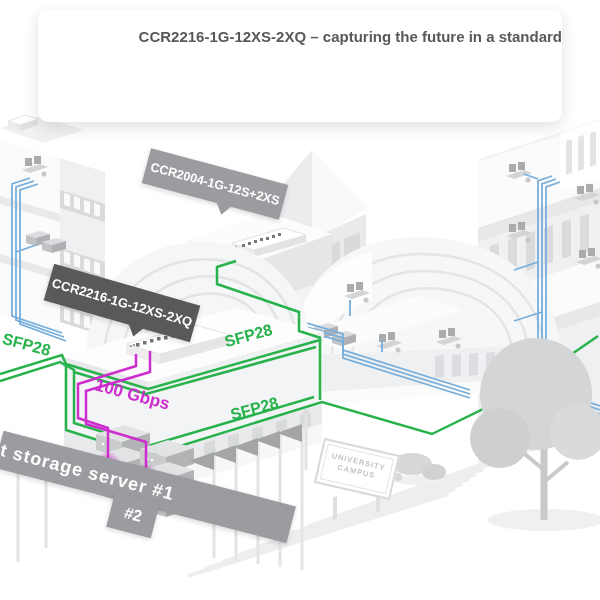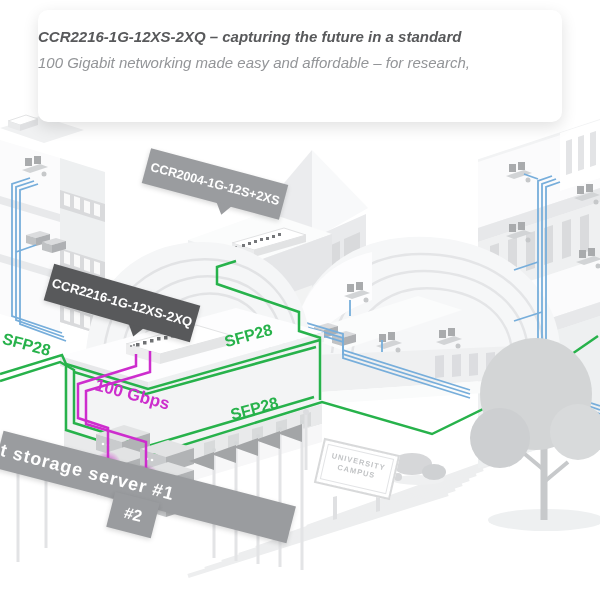--- a/index.html
+++ b/index.html
@@ -1,21 +1,21 @@
 <!DOCTYPE html>
 <html><head>
 <meta charset="utf-8">
 <style>
   html,body{margin:0;padding:0;background:#fff;}
   #stage{position:relative;width:600px;height:600px;overflow:hidden;background:#fff;
          font-family:"Liberation Sans",sans-serif;}
   #scene{position:absolute;left:0;top:0;z-index:1;}
   
   #card{position:absolute;left:38px;top:10px;width:524px;height:112px;background:#fff;
-        border-radius:10px;box-shadow:0 5px 16px rgba(0,0,0,.12);text-align:left;z-index:3;font-style:italic;}
+        border-radius:10px;box-shadow:0 5px 16px rgba(0,0,0,.12);text-align:right;z-index:3;}
   .card-title{font-size:15px;font-weight:bold;color:#58595b;line-height:19px;}
   .card-title.first{margin-top:17px;}
   .card-sub{font-size:15px;color:#939598;line-height:20px;}
   .card-sub.first{margin-top:7px;}
   
   .lbl{position:absolute;font-weight:bold;white-space:nowrap;z-index:2;}
   .banner{position:absolute;color:#fff;font-weight:bold;text-align:center;z-index:2;
           box-shadow:0 2px 5px rgba(0,0,0,.15);}
   .banner.ptr::after{content:"";position:absolute;bottom:-10px;
           border-left:8px solid transparent;border-right:8px solid transparent;
@@ -348,21 +348,20 @@
     <path d="M544,470 L520,450" stroke="#c7c9cb" stroke-width="4" fill="none"></path>
     <path d="M544,482 L568,462" stroke="#c7c9cb" stroke-width="4" fill="none"></path>
     <circle cx="536" cy="394" r="56" fill="#d3d5d6"></circle>
     <circle cx="500" cy="438" r="30" fill="#cdcfd1"></circle>
     <circle cx="578" cy="432" r="28" fill="#d8dadb"></circle>
   </g>
 </svg>
 
 <div id="card">
   <div class="card-title first">CCR2216-1G-12XS-2XQ – capturing the future in a standard</div>
-  <div class="card-sub first">100 Gigabit networking made easy and affordable – for research,</div>
 </div>
 
 <div id="banner-2004" class="banner gray ptr">CCR2004-1G-12S+2XS</div>
 <div id="banner-2216" class="banner dark ptr">CCR2216-1G-12XS-2XQ</div>
 <div id="banner-storage1" class="banner gray">t storage server #1</div>
 <div id="banner-storage2" class="banner gray">#2</div>
 
 <div id="sfp-left" class="lbl">SFP28</div>
 <div id="sfp-mid" class="lbl">SFP28</div>
 <div id="sfp-bottom" class="lbl">SFP28</div>

